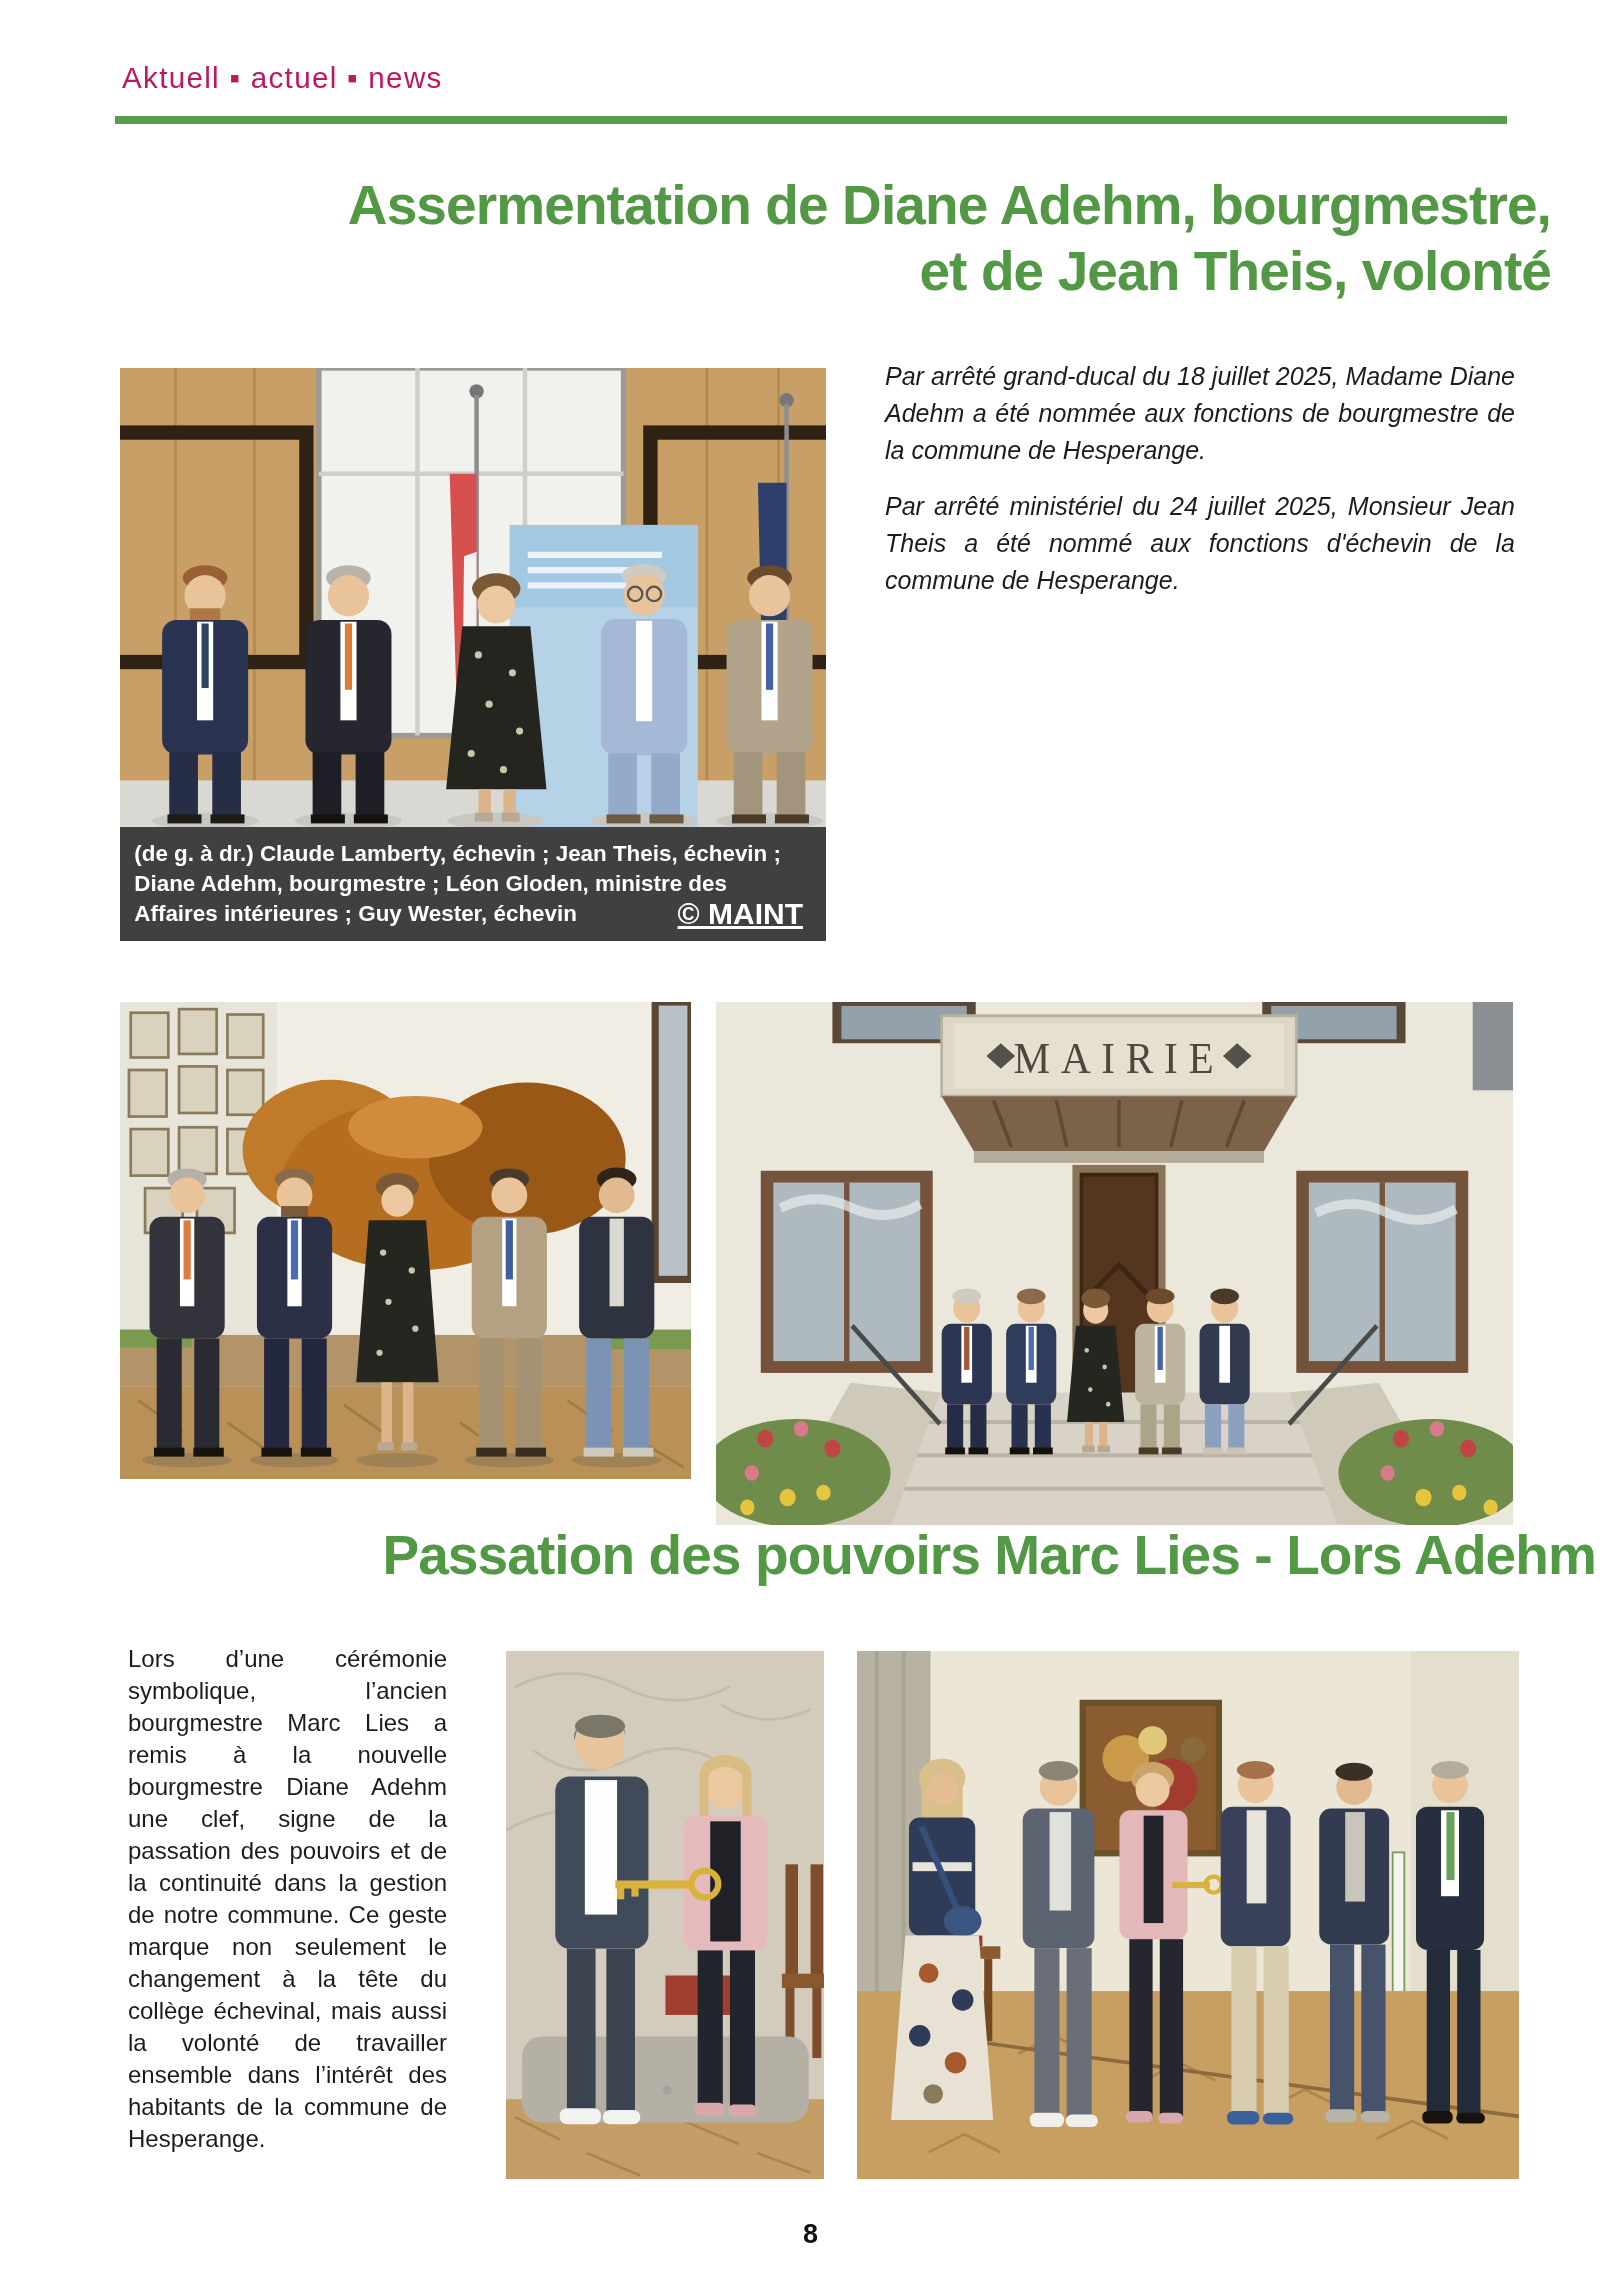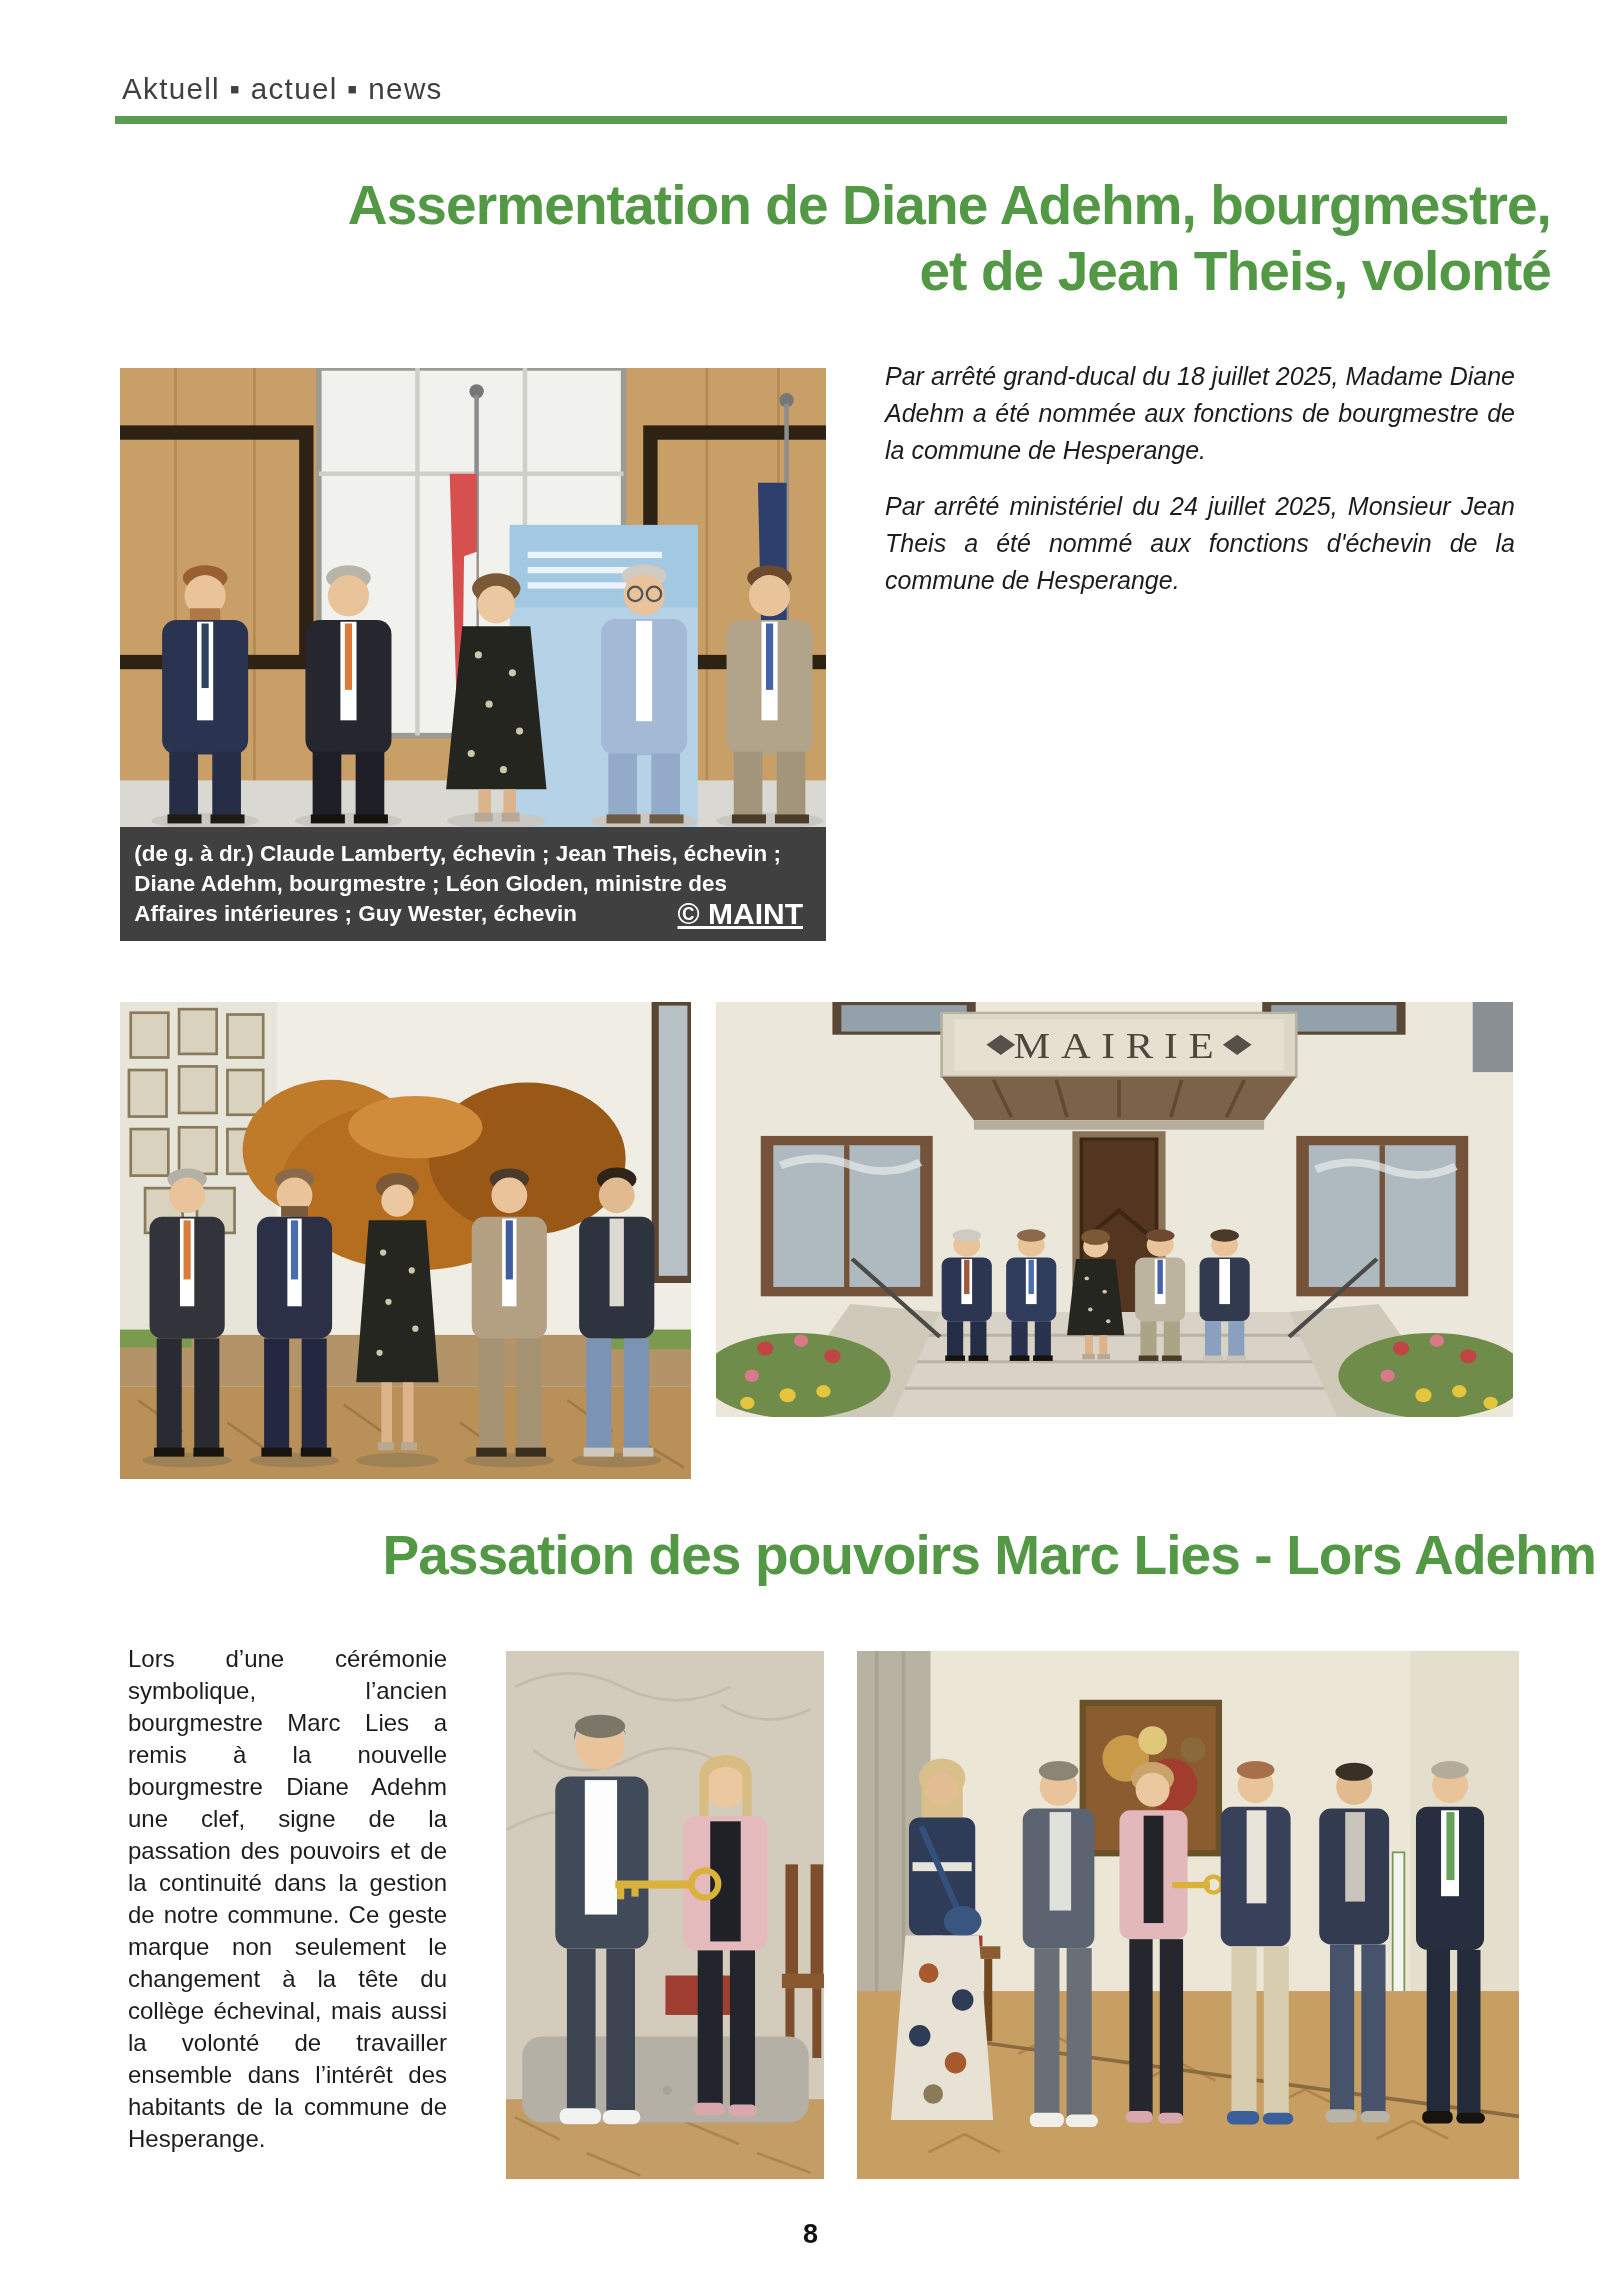--- a/index.html
+++ b/index.html
@@ -1,31 +1,31 @@
 <!DOCTYPE html>
 <html style="font-size:14.3px"><head>
 <meta charset="utf-8">
 <style>
   html,body{margin:0;padding:0;background:#ffffff;}
   body{width:1621px;height:2293px;position:relative;font-family:"Liberation Sans",sans-serif;color:#1c1c1c;}
   .page{position:absolute;inset:0;background:#ffffff;overflow:hidden;}
 
-  .kicker{position:absolute;left:122px;top:72px;font-size:29.6px;letter-spacing:1.3px;color:#404040;white-space:nowrap;}
+  .kicker{position:absolute;left:122px;top:61px;font-size:29.6px;letter-spacing:1.3px;color:#be185d;white-space:nowrap;}
   .rule{position:absolute;left:115px;top:116px;width:1392px;height:8px;background:#5b9d50;}
 
   .headline{position:absolute;left:118px;font-weight:bold;color:#529845;letter-spacing:-0.9px;line-height:66px;font-size:55px;text-align:right;}
   .headline-1{top:172px;width:1433px;}
   .headline-2{top:1522px;width:1478px;white-space:nowrap;}
   .headline span{display:block;}
 
   .photo{position:absolute;overflow:hidden;background:#ddd;}
   .photo svg{display:block;width:100%;height:100%;}
   .photo-1{left:120px;top:368px;width:706px;height:459px;}
   .photo-2{left:120px;top:1002px;width:571px;height:477px;}
-  .photo-3{left:716px;top:1002px;width:797px;height:415px;text-align:center;}
+  .photo-3{left:716px;top:1002px;width:797px;height:523px;text-align:center;}
   .photo-4{left:506px;top:1651px;width:318px;height:528px;}
   .photo-5{left:857px;top:1651px;width:662px;height:528px;}
 
   .caption-bar{position:absolute;left:120px;top:827px;width:706px;box-sizing:border-box;
     background:#404040;color:#ffffff;font-weight:bold;font-size:22.4px;line-height:30px;
     padding:11.6px 14.3px 12.5px 14.3px;}
   .caption-credit{position:absolute;right:23px;bottom:12.5px;font-weight:bold;color:#ffffff;font-size:30px;text-decoration:underline;}
 
   .col-right{position:absolute;left:885px;top:358px;width:630px;font-size:25px;line-height:37px;text-align:justify;}
   .col-right p{margin:0 0 19px 0;font-style:italic;}

